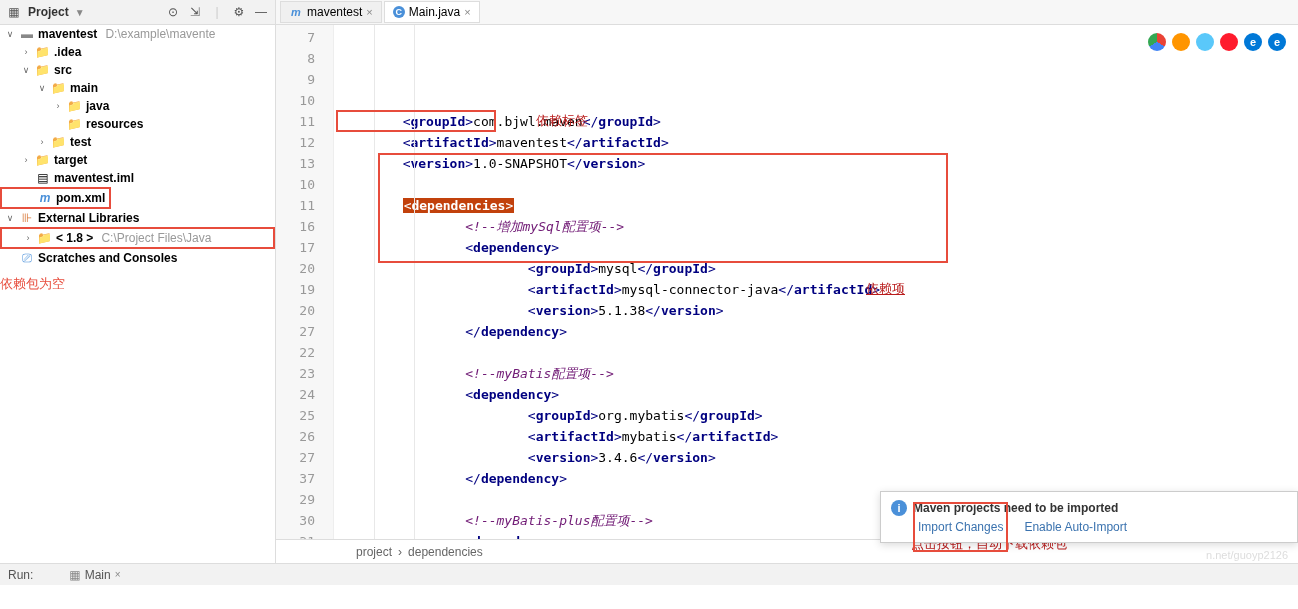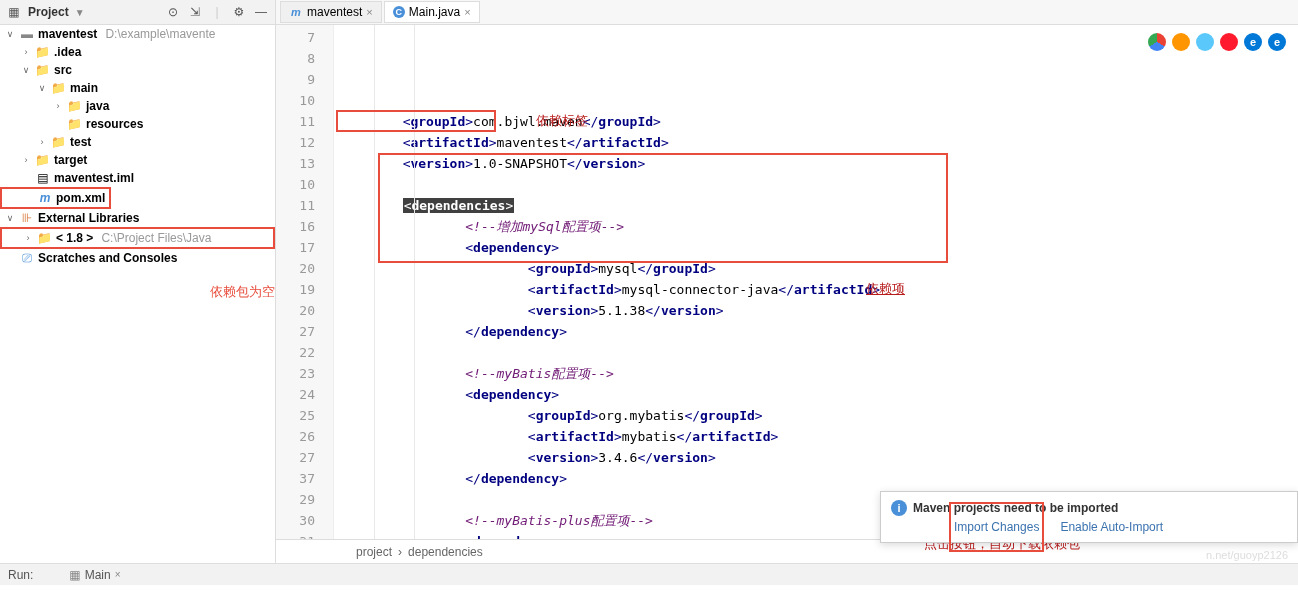--- a/index.html
+++ b/index.html
@@ -44,21 +44,21 @@
     .editor-content { flex: 1; display: flex; overflow: hidden; }
     .gutter { width: 58px; background: #f7f7f7; border-right: 1px solid #eee; text-align: right; padding-right: 18px; color: #999; font-family: "Consolas", monospace; font-size: 13px; line-height: 21px; padding-top: 2px; }
     .code-pane { flex: 1; font-family: "Consolas", monospace; font-size: 13px; line-height: 21px; padding-left: 6px; padding-top: 2px; white-space: pre; position: relative; }
     .code-line { height: 21px; }
     .vline { position: absolute; top: 0; bottom: 0; width: 1px; background: #e8e8e8; }
     
     .tag { color: #000080; font-weight: bold; }
     .tag-angle { color: #000080; font-weight: normal; }
     .text-content { color: #000; font-weight: normal; }
     .comment { color: #701a75; font-style: italic; font-weight: normal; }
-    .highlight-sel { background: #404040; color: #fff; padding: 0 1px; }
+    .highlight-sel { background: #c2410c; color: #fff; padding: 0 1px; }
     .highlight-sel .tag, .highlight-sel .tag-angle { color: #fff; }
     
     .red-box-editor { position: absolute; border: 2px solid #e74c3c; pointer-events: none; }
     .red-text-editor { position: absolute; color: #b91c1c; font-size: 13px; font-family: "Microsoft YaHei", sans-serif; }
     
     .browser-icons { position: absolute; top: 8px; right: 12px; display: flex; gap: 6px; }
     .browser-icons span { width: 18px; height: 18px; border-radius: 50%; display: inline-flex; align-items: center; justify-content: center; font-size: 11px; font-weight: bold; }
     
     .breadcrumb { height: 24px; border-top: 1px solid #ddd; display: flex; align-items: center; padding-left: 80px; color: #666; font-size: 12px; gap: 6px; }
     
@@ -165,21 +165,21 @@
       <span class="tree-arrow">›</span>
       <span class="tree-icon folder-icon">📁</span>
       <span class="tree-label">&lt; 1.8 &gt;</span>
       <span class="tree-path">C:\Project Files\Java</span>
     </div>
     <div class="tree-item indent-0">
       <span class="tree-arrow"></span>
       <span class="tree-icon" style="color:#4a90d9;">⎚</span>
       <span class="tree-label">Scratches and Consoles</span>
     </div>
-    <div style="text-align:right;margin-top:16px;">
+    <div style="text-align:left;margin-top:8px;">
       <span class="red-annotation">依赖包为空</span>
     </div>
   </div>
 
   <div class="editor-area">
     <div class="editor-content">
       <div class="gutter" id="gutter">
           <div>7</div>
           <div>8</div>
           <div>9</div>
@@ -218,29 +218,29 @@
       <span style="background:#5ac8fa;"></span>
       <span style="background:#ff1b2d;"></span>
       <span style="background:#0078d7;color:#fff;">e</span>
       <span style="background:#0078d7;color:#fff;">e</span>
     </div>
 
     <div class="red-box-editor" style="left:60px; top:85px; width:160px; height:22px;"></div>
     <div class="red-text-editor" style="left:260px; top:87px;">依赖标签</div>
     <div class="red-box-editor" style="left:102px; top:128px; width:570px; height:110px;"></div>
     <div class="red-text-editor" style="left:590px; top:255px;text-decoration:underline;">依赖项</div>
-    <div class="red-text-editor" style="left:648px; top:510px;">点击按钮，自动下载依赖包</div>
+    <div class="red-text-editor" style="left:635px; top:510px;">点击按钮，自动下载依赖包</div>
 
     <div class="import-popup">
       <div class="import-popup-title">
         <span class="info-icon">i</span>
         <span>Maven projects need to be imported</span>
       </div>
       <div class="import-popup-links">
-        <a><span class="red-box" style="padding:16px 3px;margin-left:36px;">Import Changes</span></a>
+        <a><span class="red-box" style="padding:16px 3px;">Import Changes</span></a>
         <a>Enable Auto-Import</a>
       </div>
     </div>
 
     <div class="breadcrumb">
       <span>project</span>
       <span>›</span>
       <span>dependencies</span>
     </div>
     <div class="watermark">n.net/guoyp2126</div>

